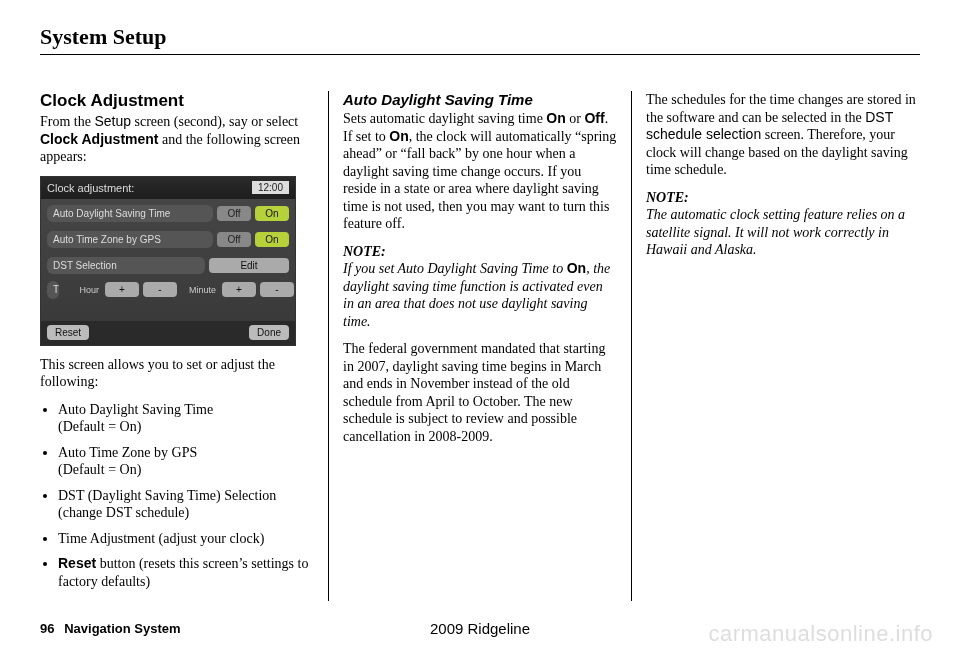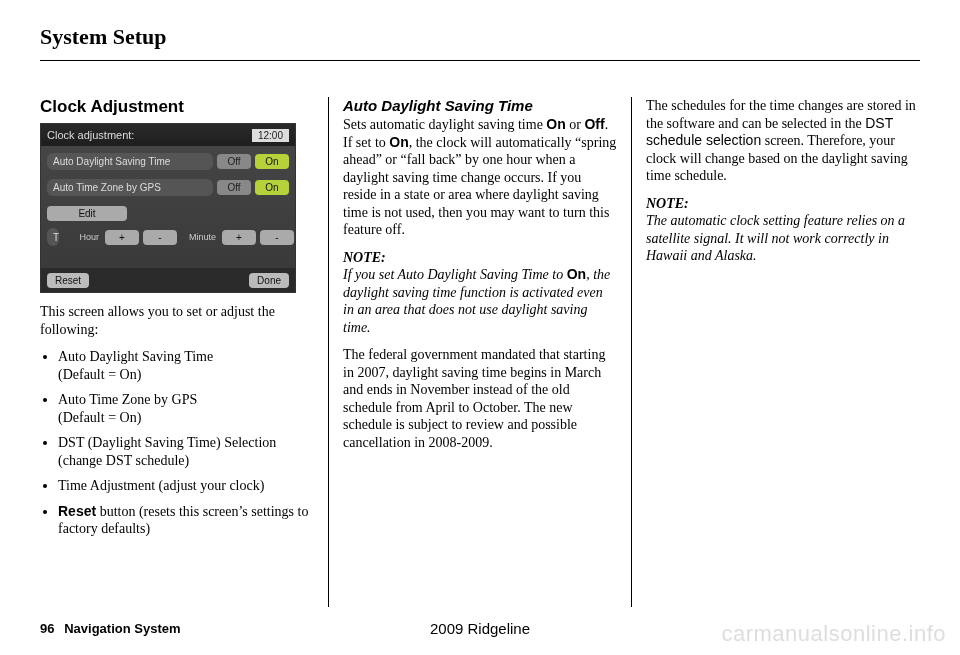--- a/index.html
+++ b/index.html
@@ -9,21 +9,21 @@
     font-family: Georgia, 'Times New Roman', serif;
     font-size: 14px;
     color: #000;
     background: #fff;
     position: relative;
     padding: 24px 40px 0 40px;
   }
   .page-title {
     font-size: 22px;
     font-weight: bold;
-    margin-bottom: 10px;
+    margin-bottom: 4px;
     font-family: 'Times New Roman', serif;
   }
   .divider {
     border: none;
     border-top: 1px solid #000;
     margin-bottom: 10px;
   }
   .columns {
     display: flex;
     gap: 0;
@@ -163,56 +163,60 @@
   .center-foot {
     position: absolute;
     left: 0; right: 0;
     bottom: 18px;
     text-align: center;
     font-family: Arial, Helvetica, sans-serif;
     font-size: 15px;
   }
   .watermark {
     position: absolute;
-    right: 14px;
+    right: 27px;
     bottom: 8px;
     font-family: Arial, Helvetica, sans-serif;
     font-size: 22px;
     color: rgba(120,120,120,0.25);
     letter-spacing: 0.5px;
   }
 </style>
 </head>
 <body>
 
 <div class="page-title">System Setup</div>
 <hr class="divider">
 
 <div class="columns">
 
   <div class="col">
     <div class="h2">Clock Adjustment</div>
+    <p>
+      <span>From the </span><span class="sans">Setup</span><span> screen (second), say or select </span><span class="b sans">Clock Adjustment</span><span> and the following screen appears:</span>
+    </p>
 
     <div class="shot">
       <div class="shot-hdr">
         <span>Clock adjustment:</span>
         <span class="clk">12:00</span>
       </div>
       <div class="shot-body">
         <div class="shot-row">
           <div class="row-label">Auto Daylight Saving Time</div>
           <div class="pill">Off</div>
           <div class="pill-sel">On</div>
         </div>
         <div class="shot-row">
           <div class="row-label">Auto Time Zone by GPS</div>
           <div class="pill">Off</div>
           <div class="pill-sel">On</div>
         </div>
         <div class="shot-row">
+          <div class="row-label">DST Selection</div>
           <div class="btn-wide">Edit</div>
         </div>
         <div class="time-adj-block">
           <div class="row-label" style="flex:1">Time Adjustment</div>
           <div class="ta-rows">
             <div class="shot-row" style="height:18px">
               <span class="sub">Hour</span>
               <div class="btn-sm">+</div>
               <div class="btn-sm">-</div>
             </div>

